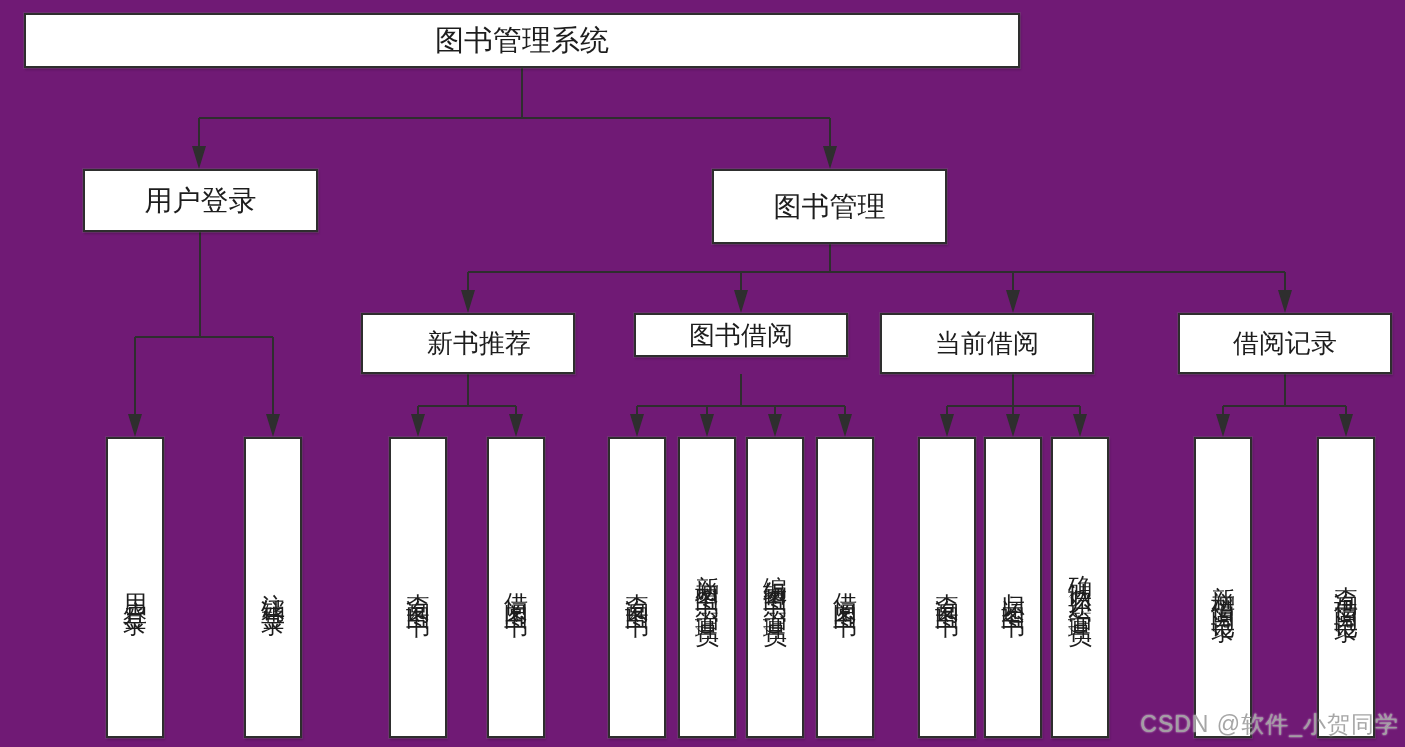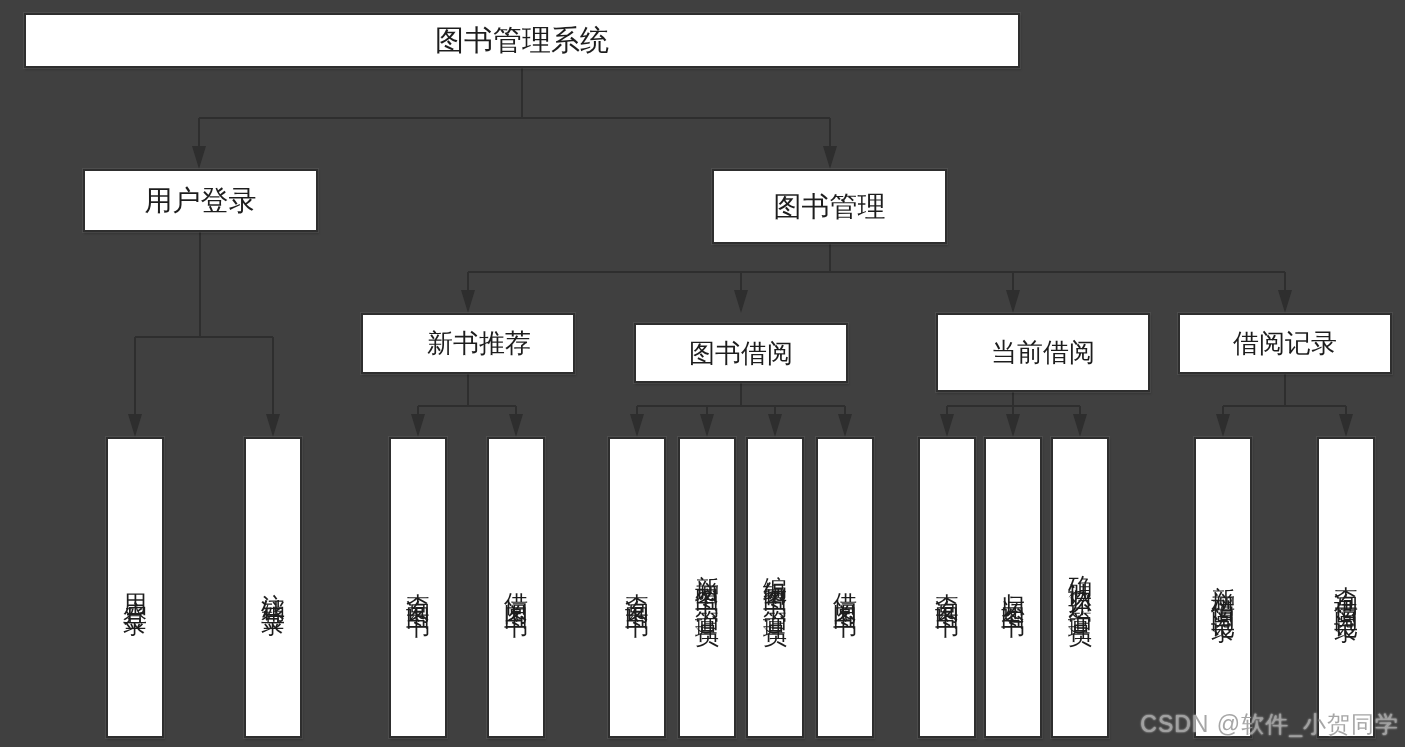--- a/index.html
+++ b/index.html
@@ -1,20 +1,20 @@
 <!DOCTYPE html>
 <html><head>
 <meta charset="utf-8">
 <style>
   html, body { margin: 0; padding: 0; background: #ffffff; }
   .canvas {
     position: relative;
     width: 1405px;
     height: 747px;
-    background: #404040;
+    background: #701a75;
     font-family: "Liberation Sans", "DejaVu Sans", sans-serif;
     overflow: hidden;
   }
   .connectors {
     position: absolute;
     left: 0; top: 0;
     width: 1405px; height: 747px;
     z-index: 1;
   }
   .node {
@@ -116,22 +116,22 @@
         M1339 414 L1353 414 L1346 437 Z"></path>
     </g>
   </svg>
 
   <div class="node root-node" style="left:24px; top:13px; width:996px; height:55px;">图书管理系统</div>
 
   <div class="node l2-node" style="left:83px; top:169px; width:235px; height:63px;">用户登录</div>
   <div class="node l2-node" style="left:712px; top:169px; width:235px; height:75px;">图书管理</div>
 
   <div class="node l3-node" style="left:361px; top:313px; width:214px; height:61px;padding-left:22px;">新书推荐</div>
-  <div class="node l3-node" style="left:634px; top:323px; width:214px; height:60px;">图书借阅</div>
-  <div class="node l3-node" style="left:936px; top:313px; width:214px; height:79px;">当前借阅</div>
+  <div class="node l3-node" style="left:634px; top:313px; width:214px; height:44px;">图书借阅</div>
+  <div class="node l3-node" style="left:880px; top:313px; width:214px; height:61px;">当前借阅</div>
   <div class="node l3-node" style="left:1178px; top:313px; width:214px; height:61px;">借阅记录</div>
 
   <div class="node leaf" style="left:106px; top:437px; width:58px; height:301px;">
     <span class="vlabel">用户登录</span>
   </div>
   <div class="node leaf" style="left:244px; top:437px; width:58px; height:301px;">
     <span class="vlabel">注销登录</span>
   </div>
 
   <div class="node leaf" style="left:389px; top:437px; width:58px; height:301px;">

